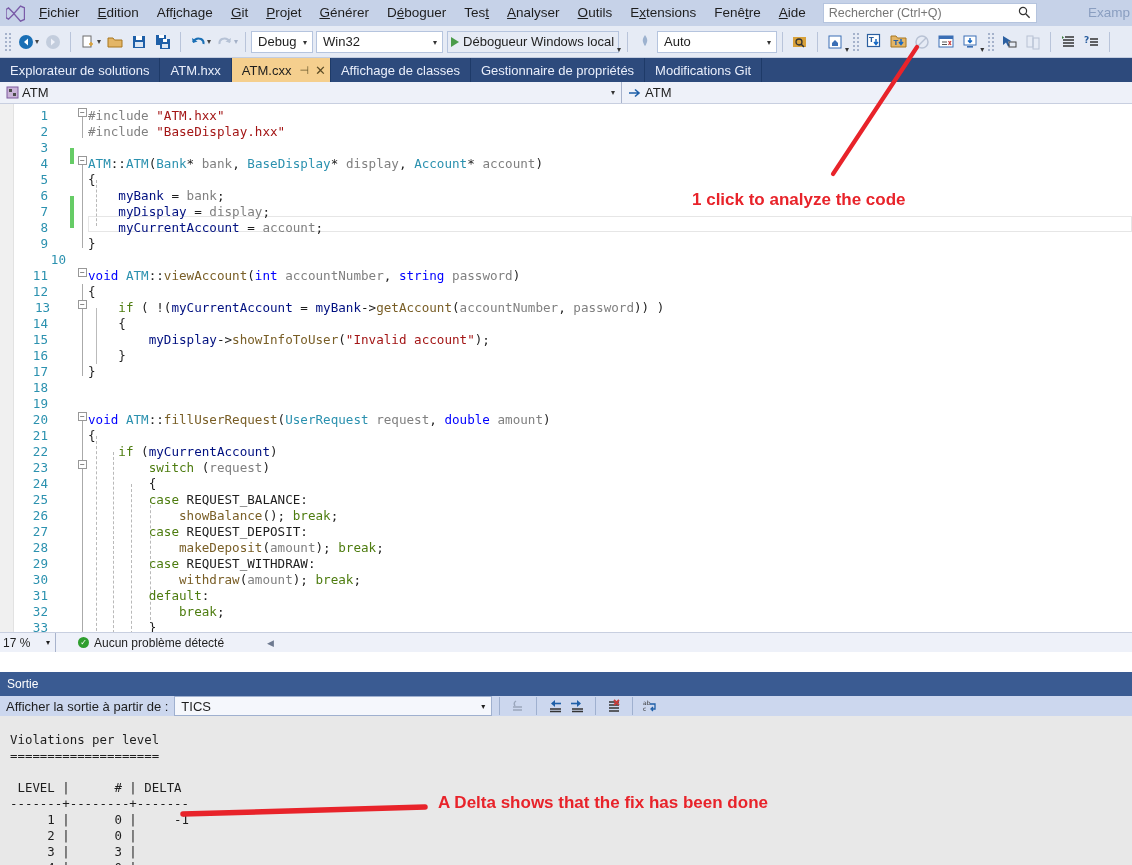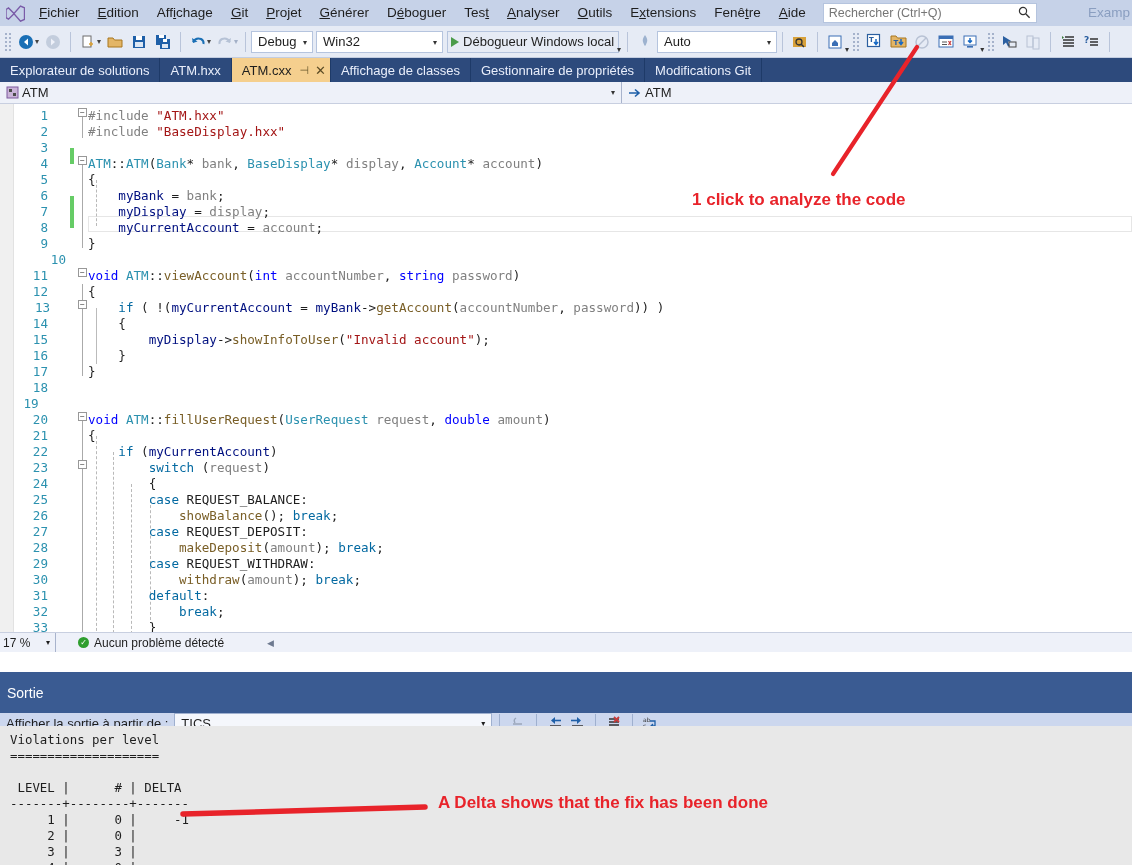--- a/index.html
+++ b/index.html
@@ -220,21 +220,21 @@
     cursor: pointer;
   }
   .vline { position: absolute; width: 1px; background: #aaa; }
   .vdash { position: absolute; width: 0; border-left: 1px dashed #b9b9b9; }
   .cur-line {
     position: absolute; left: 88px; right: 0; height: 16px;
     border: 1px solid #e6e6e6; background: transparent;
   }
   
   .kw   { color: #0000ff; }
-  .kw2  { color: #0369a1; }
+  .kw2  { color: #4d7c0f; }
   .type { color: #2b91af; }
   .str  { color: #a31515; }
   .pp   { color: #808080; }
   .fn   { color: #795e26; }
   .pl   { color: #1e1e1e; }
   .gray { color: #808080; }
   .mem  { color: #001080; }
 
   
   .edstatus {
@@ -262,26 +262,26 @@
   .ok-dot {
     width: 11px; height: 11px; border-radius: 50%;
     background: #2e9e2e; color: #fff;
     font-size: 8px; line-height: 11px; text-align: center;
   }
   .nav-tri { margin-left: 38px; color: #6e7a90; font-size: 9px; }
 
   
   .outpanel { position: absolute; left: 0; right: 0; bottom: 0; top: 672px; background: #e8e8e8; }
   .out-title {
-    height: 41px;
+    height: 24px;
     background: #3a5b92;
     color: #ffffff;
     display: flex; align-items: center;
     padding-left: 7px;
-    font-size: 14px;
+    font-size: 12px;
   }
   .out-toolbar {
     height: 20px;
     background: #ccd7ee;
     display: flex; align-items: center;
     padding-left: 6px;
     font-size: 13px;
     gap: 0;
   }
   .out-label { color: #1e1e1e; margin-right: 6px; white-space: nowrap; }
@@ -618,21 +618,21 @@
         <div class="lnum" style="top: 132px; left: 14px;">9</div>
         <div class="lnum" style="top: 148px; left: 32px;">10</div>
         <div class="lnum" style="top: 164px; left: 14px;">11</div>
         <div class="lnum" style="top: 180px; left: 14px;">12</div>
         <div class="lnum" style="top: 196px; left: 14px; padding-left: 21px;">13</div>
         <div class="lnum" style="top: 212px; left: 14px;">14</div>
         <div class="lnum" style="top: 228px; left: 14px;">15</div>
         <div class="lnum" style="top: 244px; left: 14px;">16</div>
         <div class="lnum" style="top: 260px; left: 14px;">17</div>
         <div class="lnum" style="top: 276px; left: 14px;">18</div>
-        <div class="lnum" style="top: 292px; left: 14px; text-align: center;">19</div>
+        <div class="lnum" style="top: 292px; left: 14px;">19</div>
         <div class="lnum" style="top: 308px; left: 14px;">20</div>
         <div class="lnum" style="top: 324px; left: 14px;">21</div>
         <div class="lnum" style="top: 340px; left: 14px;">22</div>
         <div class="lnum" style="top: 356px; left: 14px;">23</div>
         <div class="lnum" style="top: 372px; left: 14px;">24</div>
         <div class="lnum" style="top: 388px; left: 14px;">25</div>
         <div class="lnum" style="top: 404px; left: 14px; text-align: right;">26</div>
         <div class="lnum" style="top: 420px; left: 14px;">27</div>
         <div class="lnum" style="top: 436px; left: 14px;">28</div>
         <div class="lnum" style="top: 452px; left: 14px;">29</div>

